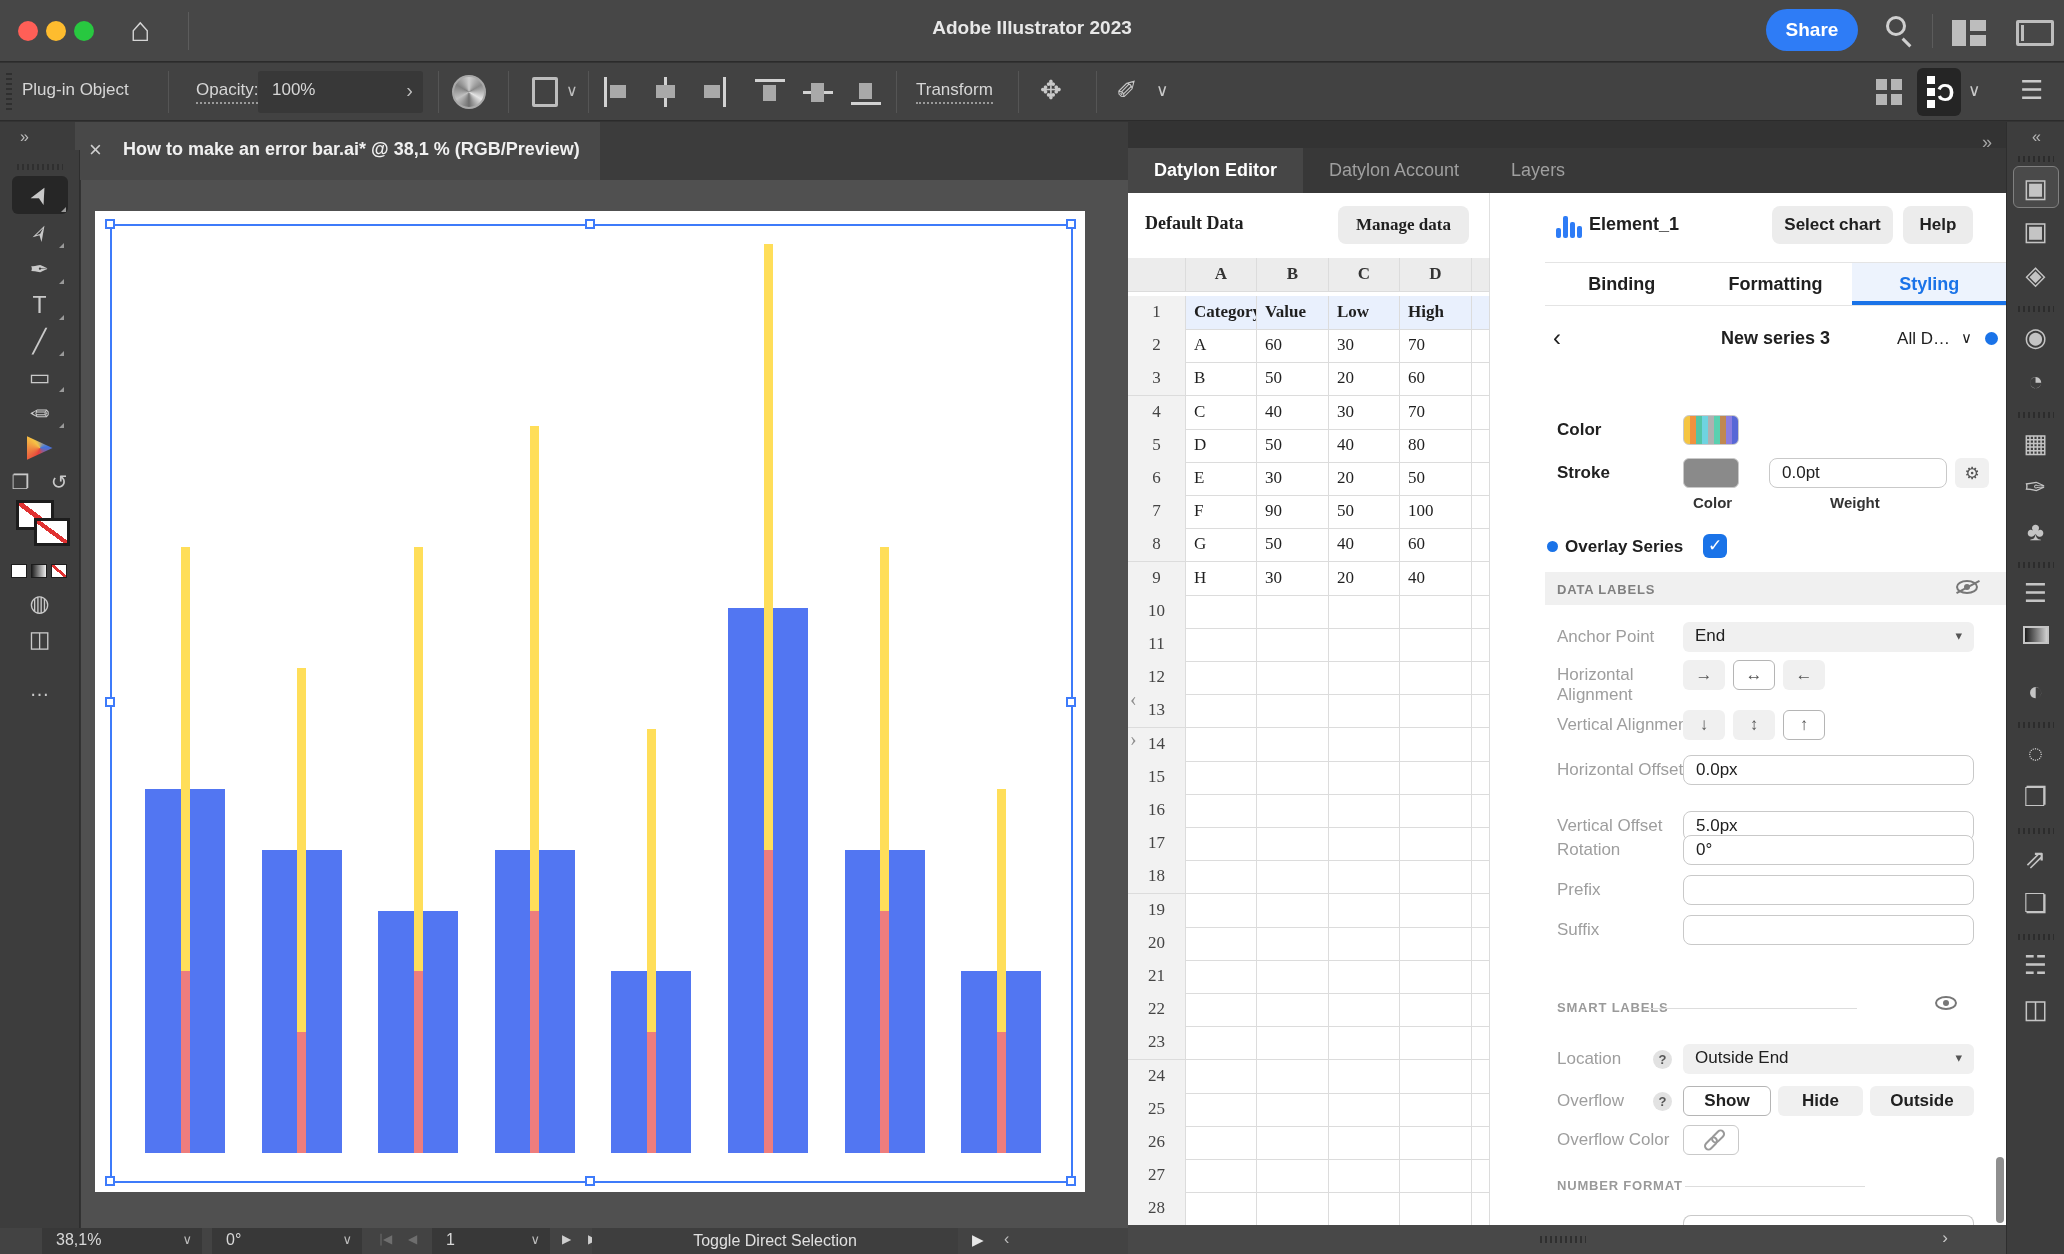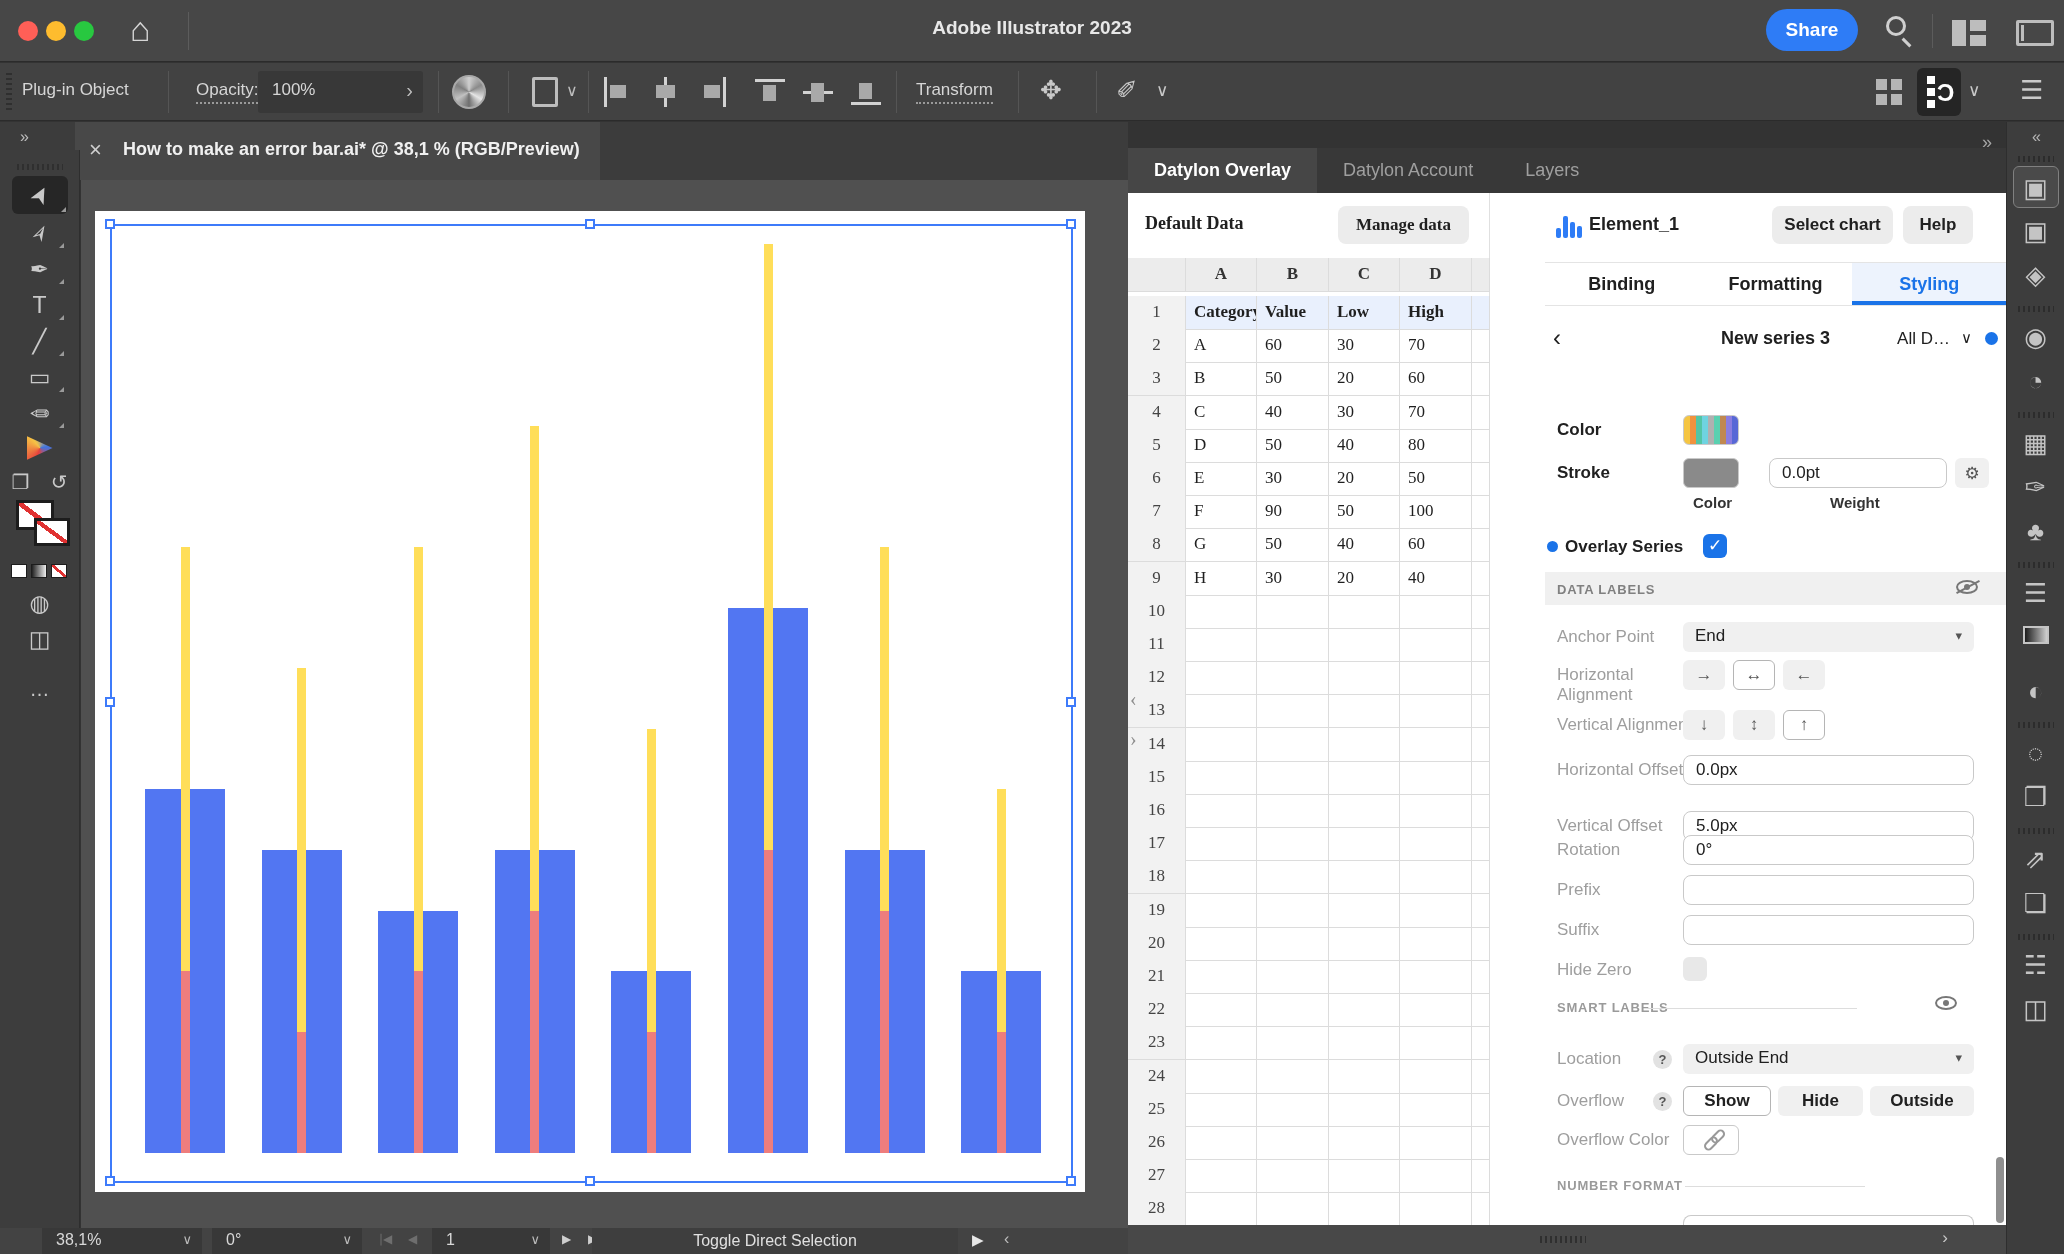--- a/index.html
+++ b/index.html
@@ -326,21 +326,21 @@
         <div class="handle" style="left: 24px; top: 517px;"></div>
         <div class="handle" style="left: 985px; top: 517px;"></div>
         <div class="handle" style="left: 24px; top: 996px;"></div>
         <div class="handle" style="left: 504px; top: 996px;"></div>
         <div class="handle" style="left: 985px; top: 996px;"></div>
       </div>
   </div>
 
   <div id="panel">
     <div id="panel-tabs">
-      <div class="ptab active">Datylon Overlay</div>
+      <div class="ptab active">Datylon Editor</div>
       <div class="ptab">Datylon Account</div>
       <div class="ptab">Layers</div>
     </div>
     <div id="panel-more">»</div>
 
     <div id="panel-content">
 
       <div id="sheet">
         <div id="dd-title">Default Data</div>
         <button class="panel-btn" id="manage-btn">Manage data</button>
@@ -671,24 +671,20 @@
           <span class="clabel">Rotation</span>
           <input class="ctrl-input" style="top: 0px;" value="0°">
         </div>
         <div class="crow" style="top:682px;height:30px;">
           <span class="clabel">Prefix</span>
           <input class="ctrl-input" style="top: 0px;" value="">
         </div>
         <div class="crow" style="top:722px;height:30px;">
           <span class="clabel">Suffix</span>
           <input class="ctrl-input" style="top: 0px;" value="">
-        </div>
-        <div class="crow" style="top:762px;height:26px;">
-          <span class="clabel">Hide Zero</span>
-          <span class="chk off" style="left:138px;top:2px;"></span>
         </div>
 
         <div class="sub-head" style="top:807px;">
           <span>SMART LABELS</span>
           <span class="line"></span>
           <span style="position:absolute;left:378px;top:-4px;"><span class="icon-eye"></span></span>
         </div>
 
         <div class="crow" style="top:851px;height:30px;">
           <span class="clabel">Location</span>

